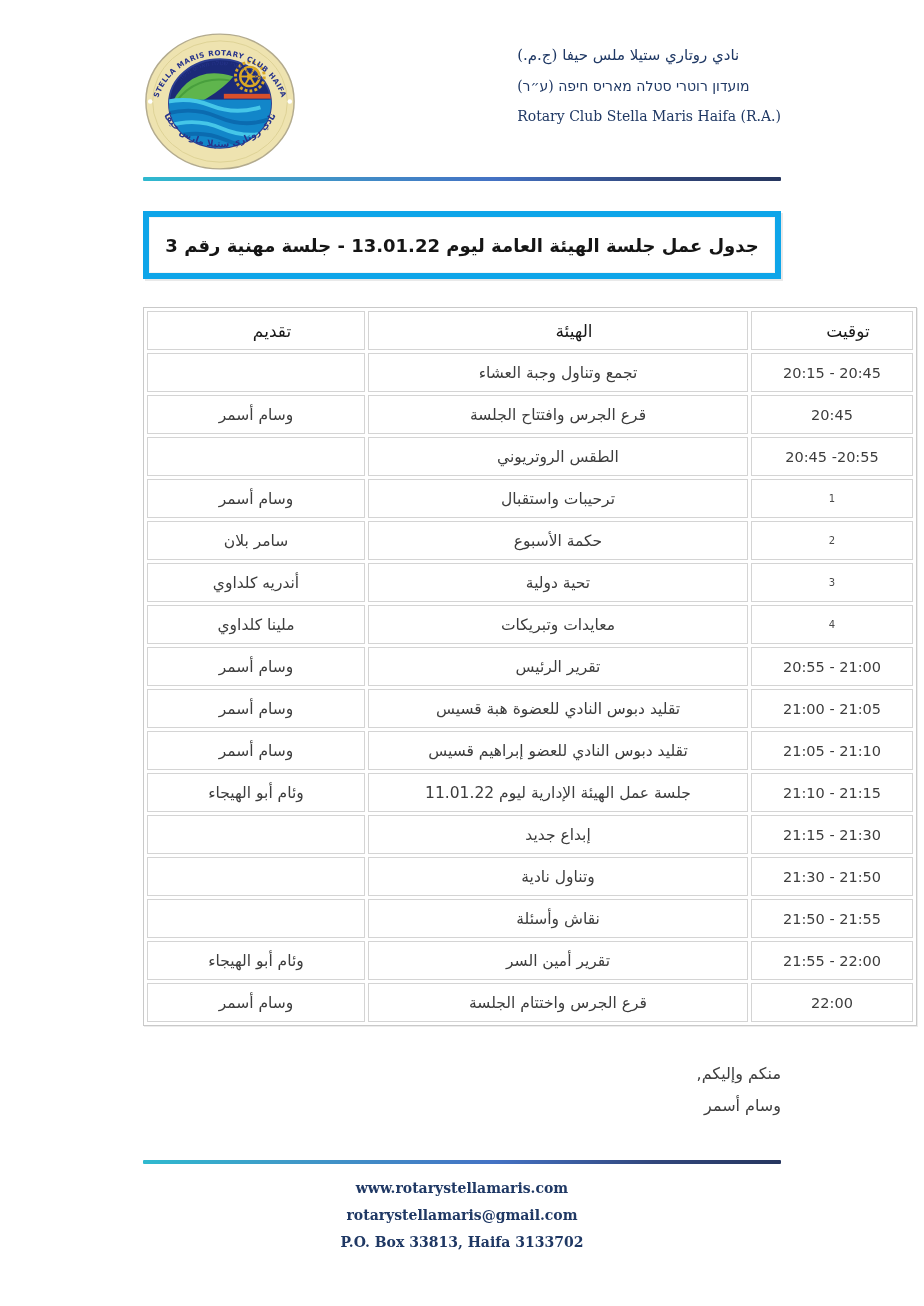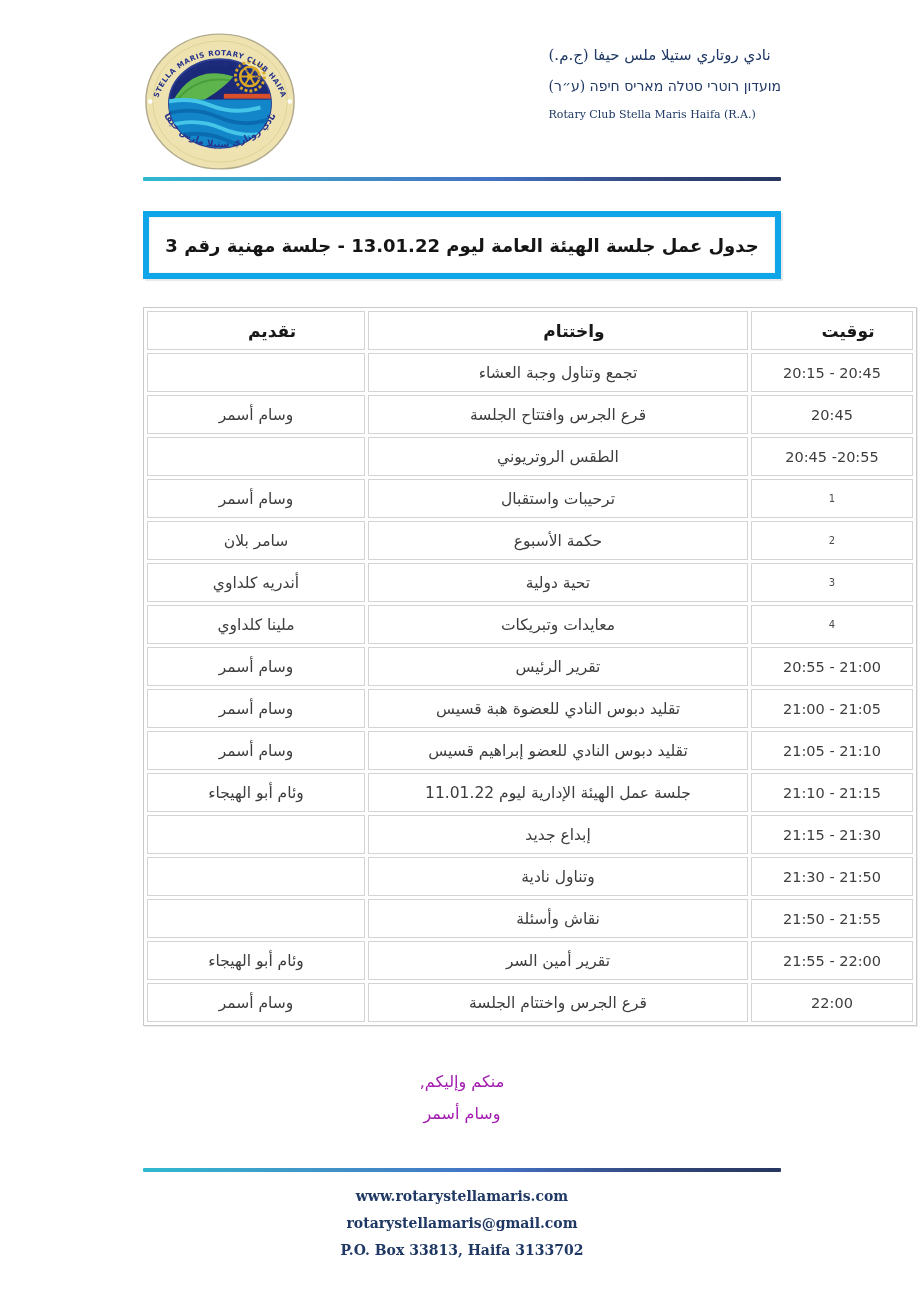--- a/index.html
+++ b/index.html
@@ -15,21 +15,21 @@
   .header{display:flex;justify-content:space-between;align-items:flex-start;padding-top:32px;}
   .logo-wrap{width:154px;height:140px;flex:0 0 auto;}
   .header-text{
     text-align:left;padding-top:14px;
     font-family:"DejaVu Serif","DejaVu Sans",serif;
     color:#1f3864;
   }
   .header-text .line{margin:0 0 13px 0;line-height:1.25;}
   .line-ar{font-size:15px;direction:rtl;}
   .line-he{font-size:14px;direction:rtl;}
-  .line-en{font-size:11px;margin-bottom:0;}
+  .line-en{font-size:14px;margin-bottom:0;}
 
   
   .rule{
     height:4px;border-radius:1px;
     background:linear-gradient(90deg,#2fb9cf 0%,#3f9bc8 22%,#4472c4 55%,#32477c 80%,#26365f 100%);
   }
   .rule-top{margin-top:5px;}
   .rule-bottom{margin-top:38px;}
 
   
@@ -46,30 +46,30 @@
     margin-top:28px;width:638px;table-layout:fixed;
     border-collapse:separate;border-spacing:3px;
     border:1px solid #c9c9c9;box-shadow:1px 1px 0 #ececec;
     background:#fff;
   }
   .agenda th,.agenda td{
     border:1px solid #d4d4d4;background:#fff;
     text-align:center;vertical-align:middle;
     height:37px;padding:0 8px;overflow:hidden;white-space:nowrap;
   }
-  .agenda th{font-size:17px;font-weight:bold;color:#181818;padding-left:40px;}
+  .agenda th{font-size:17px;font-weight:normal;color:#181818;padding-left:40px;}
   .agenda td{font-size:15.5px;color:#3d3d3d;}
   .col-timing{width:112px;}
   td.col-timing{direction:ltr;font-size:14.5px;}
   td.col-timing.seq{font-size:10px;color:#4a4a4a;}
   .col-activity{width:330px;}
   .col-presenter{width:168px;}
 
   
-  .signoff{margin-top:40px;direction:rtl;text-align:center;color:#a21caf;}
+  .signoff{margin-top:32px;direction:rtl;text-align:right;color:#404040;}
   .signoff div{font-size:16px;line-height:2.0;}
 
   
   .footer{
     margin-top:16px;text-align:center;
     font-family:"DejaVu Serif","DejaVu Sans",serif;
     color:#1f3864;font-weight:bold;
   }
   .footer div{font-size:14px;margin-bottom:11px;line-height:1.15;}
   .footer .link{cursor:pointer;}
@@ -140,21 +140,21 @@
     <div class="rule rule-top"></div>
 
     <div class="title-box">
       <span>جدول عمل جلسة الهيئة العامة ليوم 13.01.22 - جلسة مهنية رقم 3</span>
     </div>
 
     <table class="agenda" dir="rtl">
       <thead>
         <tr>
           <th class="col-timing">توقيت</th>
-          <th class="col-activity">واختتام</th>
+          <th class="col-activity">الهيئة</th>
           <th class="col-presenter">تقديم</th>
         </tr>
       </thead>
       <tbody>
           <tr>
             <td class="col-timing">20:15 - 20:45</td>
             <td class="col-activity">تجمع وتناول وجبة العشاء</td>
             <td class="col-presenter"></td>
           </tr>
           <tr>

